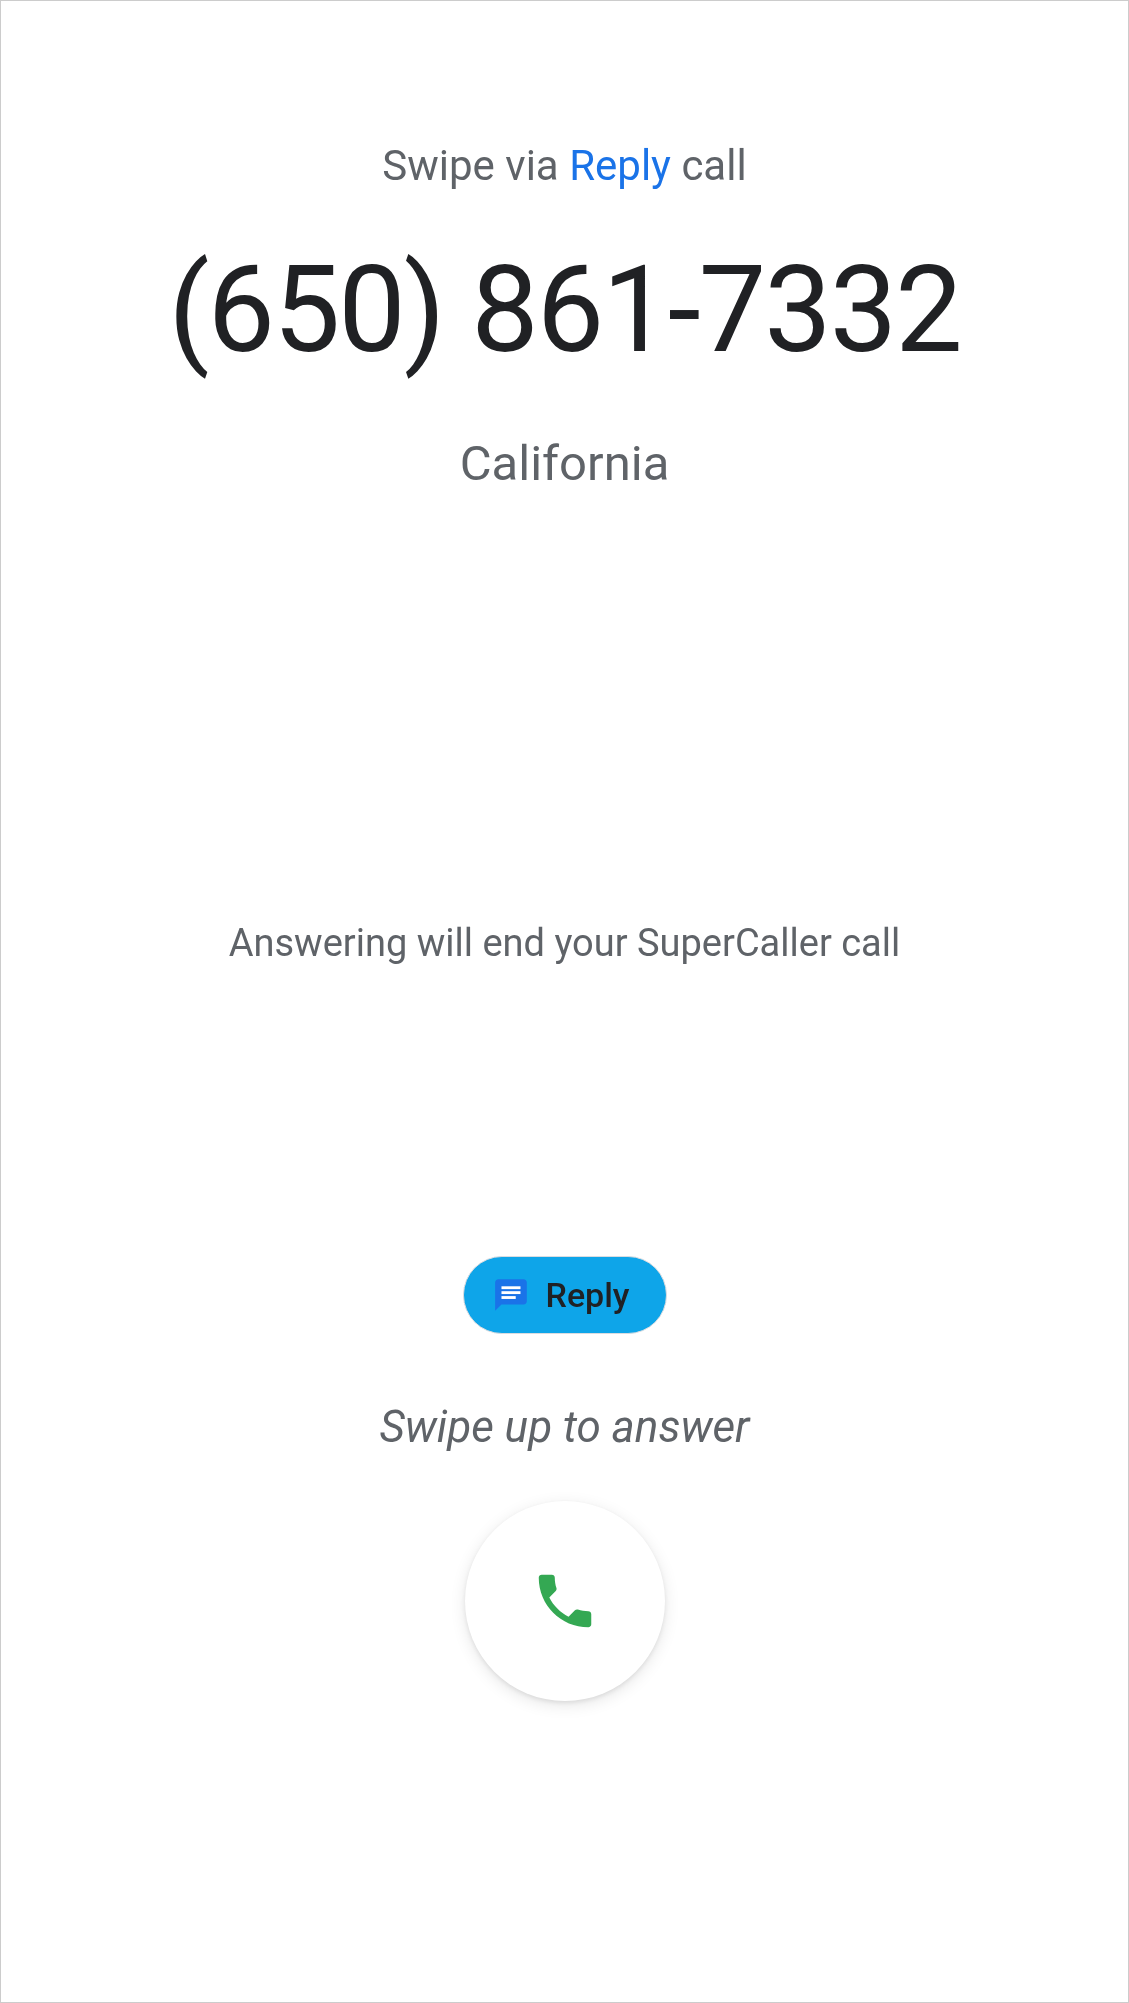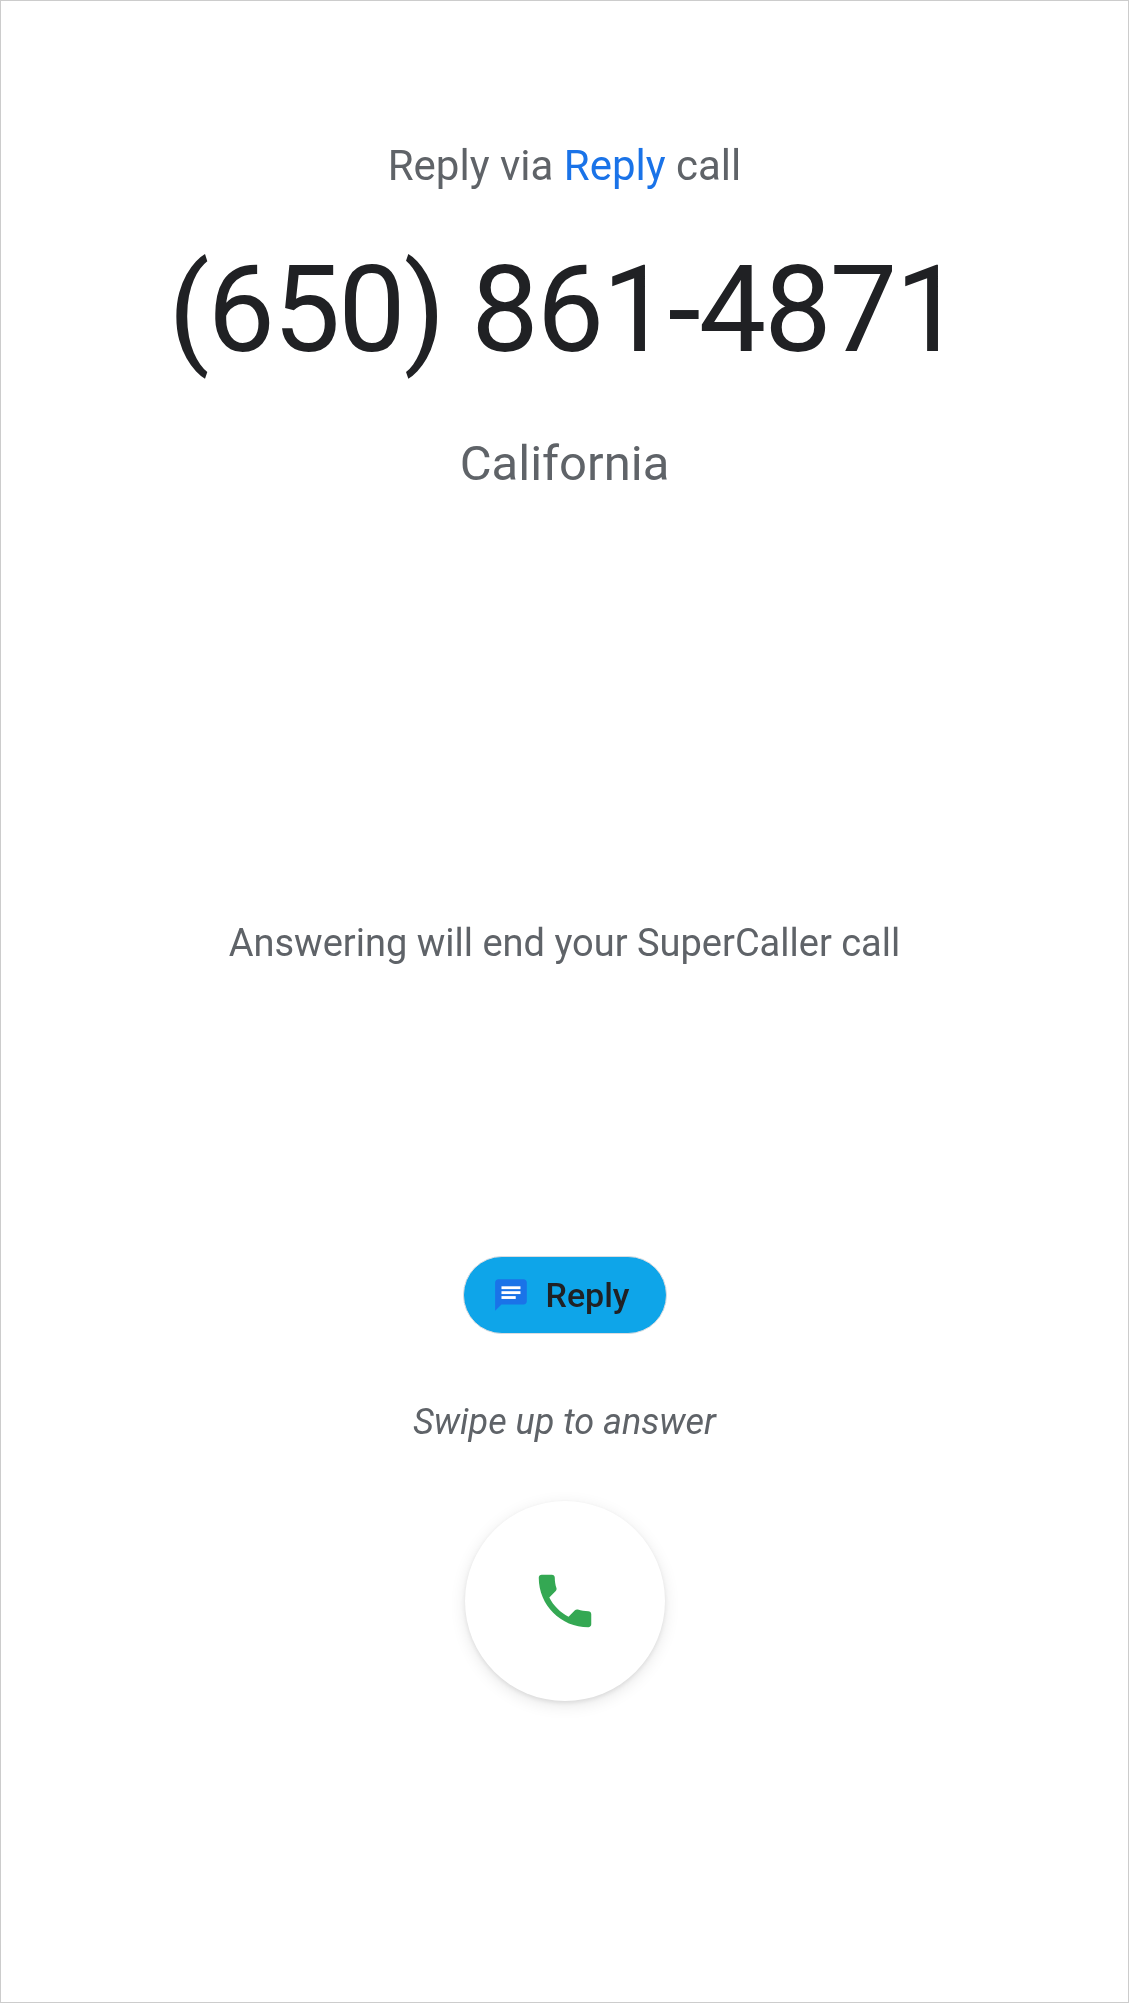--- a/index.html
+++ b/index.html
@@ -75,21 +75,21 @@
     }
     .chat-icon {
       width: 38px;
       height: 38px;
     }
     .swipe-hint {
       position: absolute;
       top: 1400px;
       width: 100%;
       text-align: center;
-      font-size: 36px;
+      font-size: 44px;
       font-style: italic;
       color: #5f6368;
       font-weight: 400;
     }
     .answer-button {
       position: absolute;
       top: 1500px;
       left: 50%;
       transform: translateX(-50%);
       width: 200px;
@@ -107,24 +107,24 @@
       width: 70px;
       height: 70px;
     }
   </style>
 </head>
 <body>
 
 <div class="container">
 
   <div class="call-via-line">
-    <span>Reply via </span><span class="call-via-brand">Reply</span><span> call</span>
+    <span>Swipe via </span><span class="call-via-brand">Reply</span><span> call</span>
   </div>
 
-  <div class="phone-number">(650) 861-4871</div>
+  <div class="phone-number">(650) 861-7332</div>
 
   <div class="location">California</div>
 
   <div class="warning-text">Answering will end your SuperCaller call</div>
 
   <button class="reply-button">
     <span class="chat-icon">
       <svg viewBox="0 0 24 24" width="38" height="38">
         <path fill="#1a73e8" d="M20 2H4c-1.1 0-2 .9-2 2v18l4-4h14c1.1 0 2-.9 2-2V4c0-1.1-.9-2-2-2z"></path>
         <rect x="6" y="6.5" width="12" height="1.8" fill="#ffffff"></rect>

